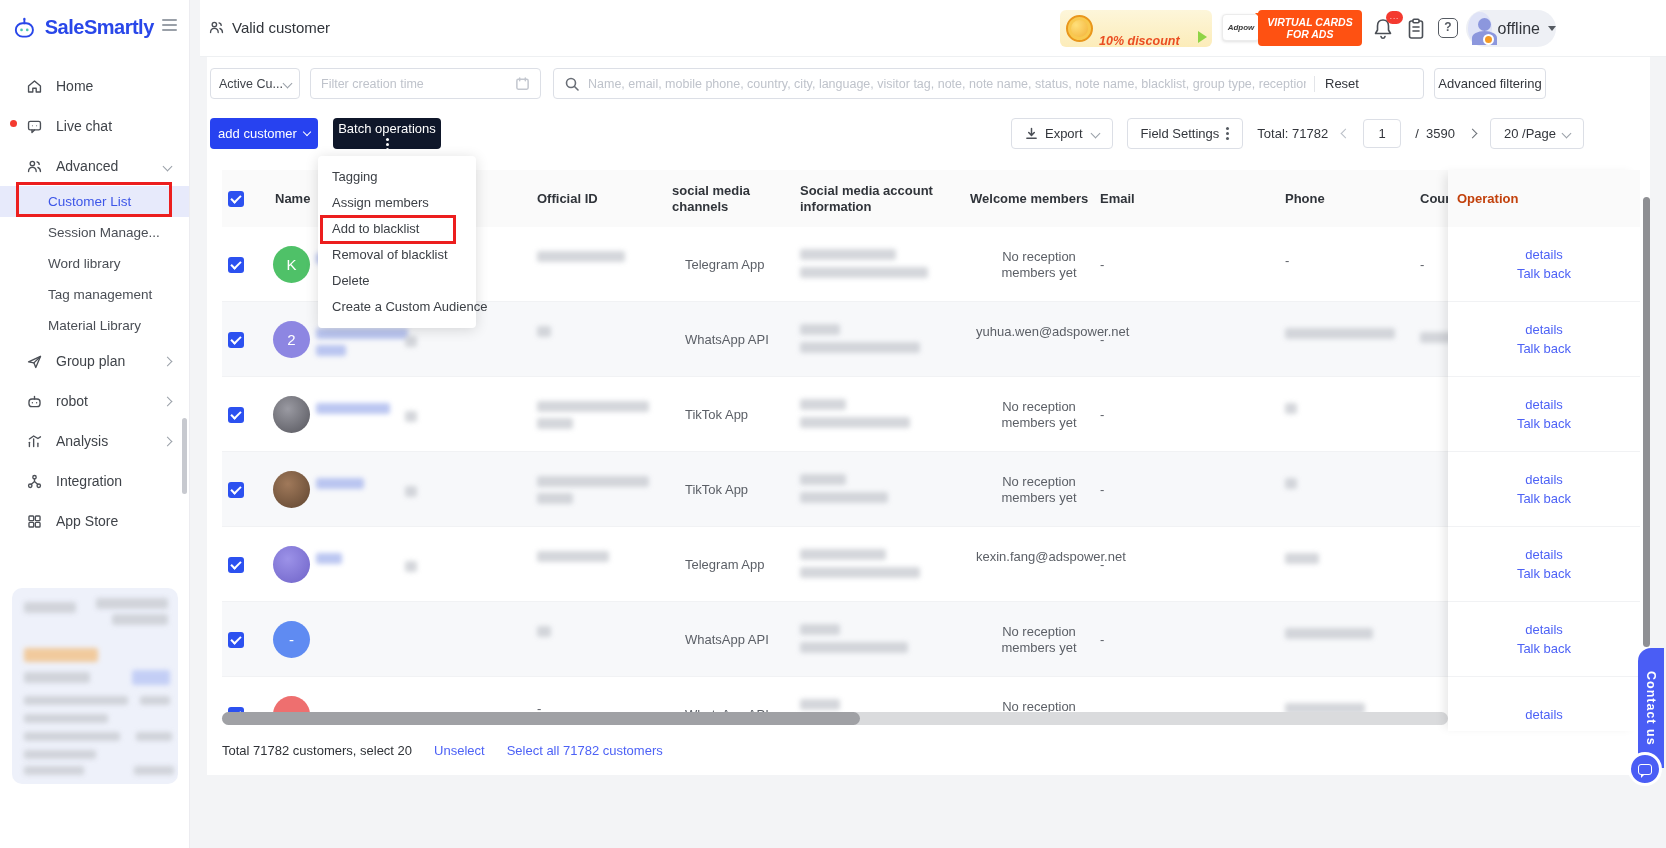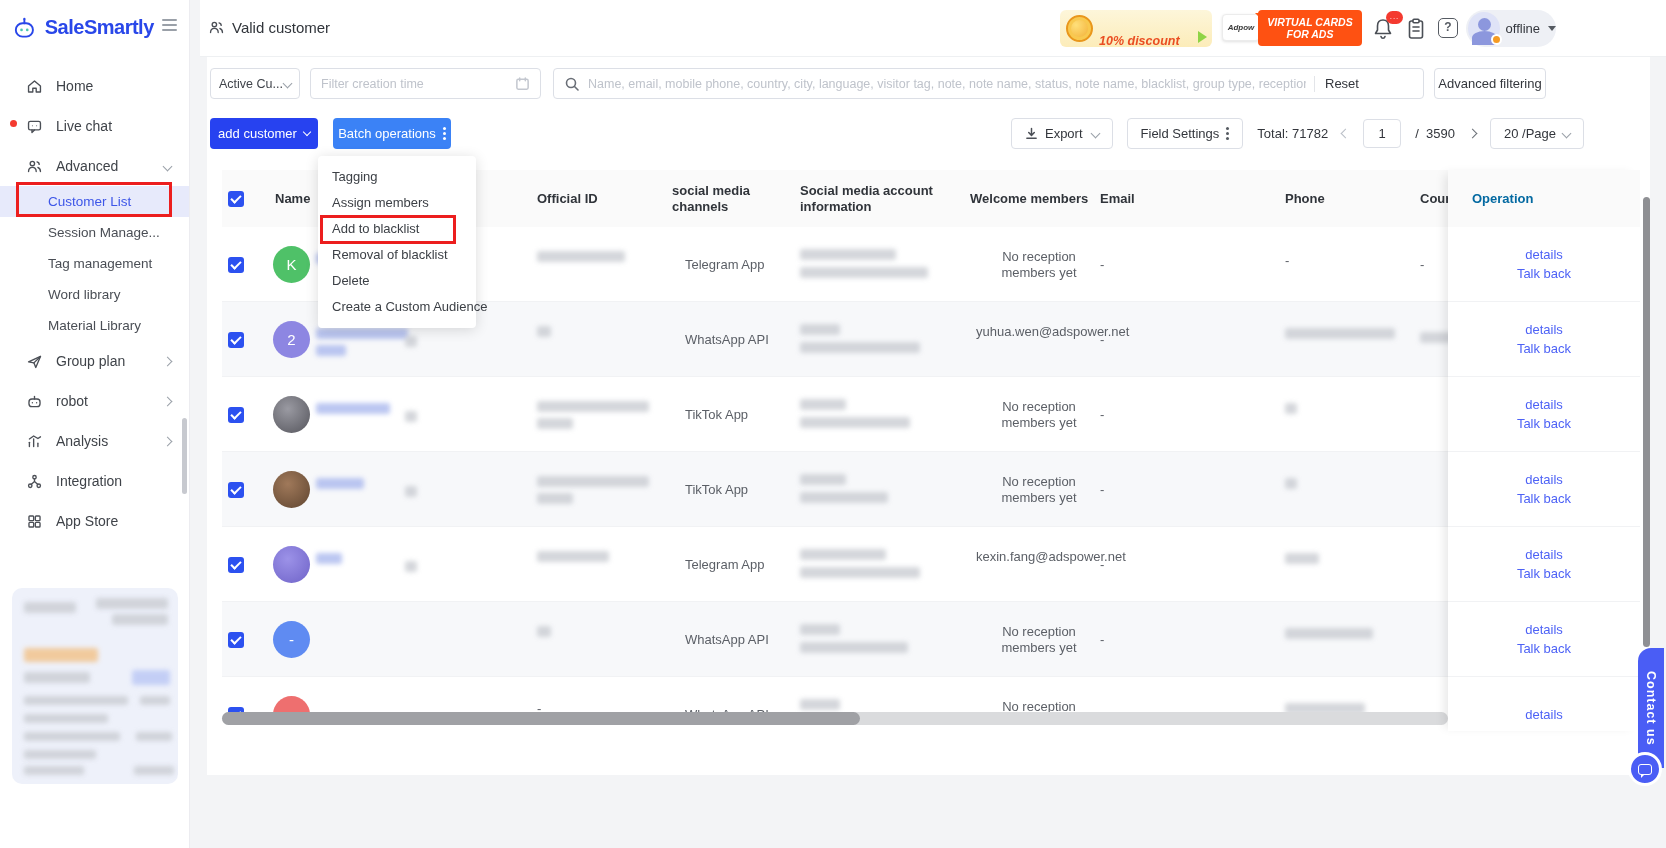--- a/index.html
+++ b/index.html
@@ -41,38 +41,38 @@
   .adpow:after { content:""; position:absolute; right:-2px; top:-2px; width:0; height:0; border-left:6px solid transparent; border-top:6px solid #ff5a13; }
   .vcards { position:absolute; left:1058px; top:10px; width:104px; height:36px; background:#fe5112; border-radius:4px; color:#fff; font-size:10.5px; font-weight:bold; font-style:italic; display:flex; flex-direction:column; align-items:center; justify-content:center; line-height:12px; text-align:center; }
   .hicon { position:absolute; top:17px; cursor:pointer; }
   .bell-badge { position:absolute; left:1186px; top:11px; min-width:17px; height:13px; border-radius:7px; background:#f43a2f; color:#fff; font-size:8px; line-height:11px; text-align:center; padding:0 3px; letter-spacing:1px; z-index:2; }
   .help-box { position:absolute; left:1238px; top:18px; width:20px; height:20px; border:1.6px solid #565b63; border-radius:5px; color:#565b63; font-size:12px; font-weight:bold; text-align:center; line-height:17px; cursor:pointer; }
   .user-pill { position:absolute; left:1266px; top:10px; width:90px; height:37px; background:#eef0f5; border-radius:19px; display:flex; align-items:center; padding-left:2px; gap:6px; cursor:pointer; }
   .user-avatar { position:relative; width:33px; height:33px; border-radius:50%; background:#dfe3f7; overflow:visible; }
   .user-avatar .head { position:absolute; left:10px; top:6px; width:13px; height:13px; border-radius:50%; background:#8c97dd; }
   .user-avatar .shoulders { position:absolute; left:4px; top:19px; width:25px; height:14px; border-radius:50% 50% 0 0; background:#8c97dd; }
   .status-dot { position:absolute; right:-2px; bottom:0; width:11px; height:11px; border-radius:50%; background:#f59a23; border:2px solid #fff; }
-  .offline-label { font-size:13px; color:#33363c; }
+  .offline-label { font-size:16px; color:#33363c; }
   .caret-down { width:0; height:0; border-left:4px solid transparent; border-right:4px solid transparent; border-top:5px solid #555a61; margin-left:2px; }
 
   
   .card { position:absolute; left:207px; top:57px; width:1443px; height:718px; background:#fff; z-index:5; }
 
   .ctrl { position:absolute; border:1px solid #dcdfe6; border-radius:4px; background:#fff; font-size:12.5px; color:#3f434a; display:flex; align-items:center; }
   .select-segment { left:3px; top:11px; width:90px; height:31px; padding:0 8px; cursor:pointer; }
   .input-creation { left:103px; top:11px; width:231px; height:31px; padding:0 10px; color:#bfc3cb; cursor:text; }
   .search-box { left:346px; top:11px; width:871px; height:31px; padding:0 10px; gap:8px; cursor:text; }
   .search-ph { color:#bfc3cb; white-space:nowrap; overflow:hidden; text-overflow:clip; width:718px; }
   .search-divider { width:1px; height:16px; background:#e3e5e9; }
   .reset-btn { color:#33363c; font-size:13px; cursor:pointer; padding:0 2px; }
   .advanced-btn { left:1227px; top:11px; width:112px; height:31px; justify-content:center; font-size:13px; color:#33363c; cursor:pointer; }
 
   .btn { position:absolute; height:31px; border-radius:4px; color:#fff; font-size:13px; display:flex; align-items:center; justify-content:center; gap:7px; cursor:pointer; }
   .btn-add { left:3px; top:61px; width:108px; background:#2742f0; }
-  .btn-batch { left:126px; top:61px; width:118px; background:#3b82f6; }
+  .btn-batch { left:126px; top:61px; width:108px; background:#0f172a;flex-direction:column; }
   .wchev { display:inline-block; width:6px; height:6px; border-right:1.6px solid #fff; border-bottom:1.6px solid #fff; transform:rotate(45deg); margin-top:-3px; }
   .vdots { position:relative; width:3px; height:3px; border-radius:50%; background:currentColor; box-shadow:0 5px 0 currentColor, 0 -5px 0 currentColor; }
 
   .toolbar-right { position:absolute; right:66px; top:61px; height:31px; display:flex; align-items:center; gap:14px; font-size:13px; color:#33363c; }
   .tbtn { height:31px; border:1px solid #dcdfe6; border-radius:4px; background:#fff; display:flex; align-items:center; gap:7px; padding:0 13px; cursor:pointer; color:#33363c; }
   .pg-arrow { display:inline-block; width:7px; height:7px; border-right:1.6px solid #b9bec6; border-bottom:1.6px solid #b9bec6; cursor:pointer; }
   .pg-arrow.left { transform:rotate(135deg); }
   .pg-arrow.right { transform:rotate(-45deg); border-color:#6b7077; }
   .pg-input { width:38px; height:29px; border:1px solid #dcdfe6; border-radius:4px; text-align:center; font-size:13px; color:#33363c; display:flex; align-items:center; justify-content:center; }
 
@@ -91,21 +91,21 @@
   .c-tag { left:183px; top:34px; }
   .c-official { left:315px; top:24px; display:flex; flex-direction:column; gap:6px; width:130px; }
   .c-channel { left:463px; top:30px; }
   .c-account { left:578px; top:22px; display:flex; flex-direction:column; gap:7px; width:150px; }
   .c-welcome { left:754px; top:22px; width:126px; line-height:16px;text-align:center; }
   .c-email { left:878px; top:30px; }
   .c-phone { left:1063px; top:26px; display:flex; flex-direction:column; gap:6px; width:120px; }
   .c-country { left:1198px; top:30px; display:flex; flex-direction:column; }
 
   .op-panel { position:absolute; left:1241px; top:113px; width:192px; height:561px; background:#fff; box-shadow:-7px 0 10px -4px rgba(0,0,0,.10); overflow:hidden; z-index:6; }
-  .op-head { height:57px; background:#fafafa; font-weight:bold; font-size:13px; color:#0369a1; display:flex; align-items:center; padding-left:24px; }
+  .op-head { height:57px; background:#fafafa; font-weight:bold; font-size:13px; color:#c2410c; display:flex; align-items:center; padding-left:9px; }
   .op-row { height:75px; border-bottom:1px solid #f1f2f4; display:flex; flex-direction:column; align-items:center; justify-content:center; gap:4px; }
   .op-link { font-size:13px; color:#4d62f6; cursor:pointer; text-decoration:none; }
   .vscroll { position:absolute; left:1436px; top:140px; width:7px; height:450px; background:#8f9094; border-radius:4px; z-index:7; }
   .hscroll-track { position:absolute; left:15px; top:655px; width:1226px; height:13px; background:#dadbdd; border-radius:7px; }
   .hscroll-thumb { position:absolute; left:0; top:0; width:638px; height:13px; background:#a0a1a5; border-radius:7px; cursor:grab; }
 
   .tfoot { position:absolute; left:15px; top:668px; width:1226px; height:50px; background:#fff; display:flex; align-items:center; gap:22px; font-size:13px; color:#2f3237; }
   .tfoot a { color:#4d62f6; cursor:pointer; text-decoration:none; }
 
   
@@ -172,24 +172,24 @@
         <span>Advanced</span>
         <span class="chev down"></span>
       </div>
       <div class="sub-item active">
           <span>Customer List</span>
         </div>
       <div class="sub-item">
           <span>Session Manage...</span>
         </div>
       <div class="sub-item">
-          <span>Tag management</span>
+          <span>Word library</span>
         </div>
       <div class="sub-item">
-          <span>Word library</span>
+          <span>Tag management</span>
         </div>
       <div class="sub-item">
           <span>Material Library</span>
         </div>
       <div class="nav-item">
         <svg class="icn" width="17" height="17" viewBox="0 0 20 20">
             <path d="M3 10.5 L17 4 L11.5 17 L9.3 11.6 Z"></path>
             <path d="M9.3 11.6 L17 4"></path>
           </svg>
         <span>Group plan</span>
@@ -573,20 +573,25 @@
             <a class="op-link">details</a>
           </div>
         </div>
     </div>
     <div class="vscroll"></div>
 
     <div class="hscroll-track">
       <div class="hscroll-thumb"></div>
     </div>
 
+    <div class="tfoot">
+      <span>Total 71782 customers, select 20</span>
+      <a>Unselect</a>
+      <a>Select all 71782 customers</a>
+    </div>
 
     <div class="menu">
       <div class="menu-item">Tagging</div>
       <div class="menu-item">Assign members</div>
       <div class="menu-item">Add to blacklist</div>
       <div class="menu-item">Removal of blacklist</div>
       <div class="menu-item">Delete</div>
       <div class="menu-item">Create a Custom Audience</div>
       <div class="menu-red-box"></div>
     </div>

